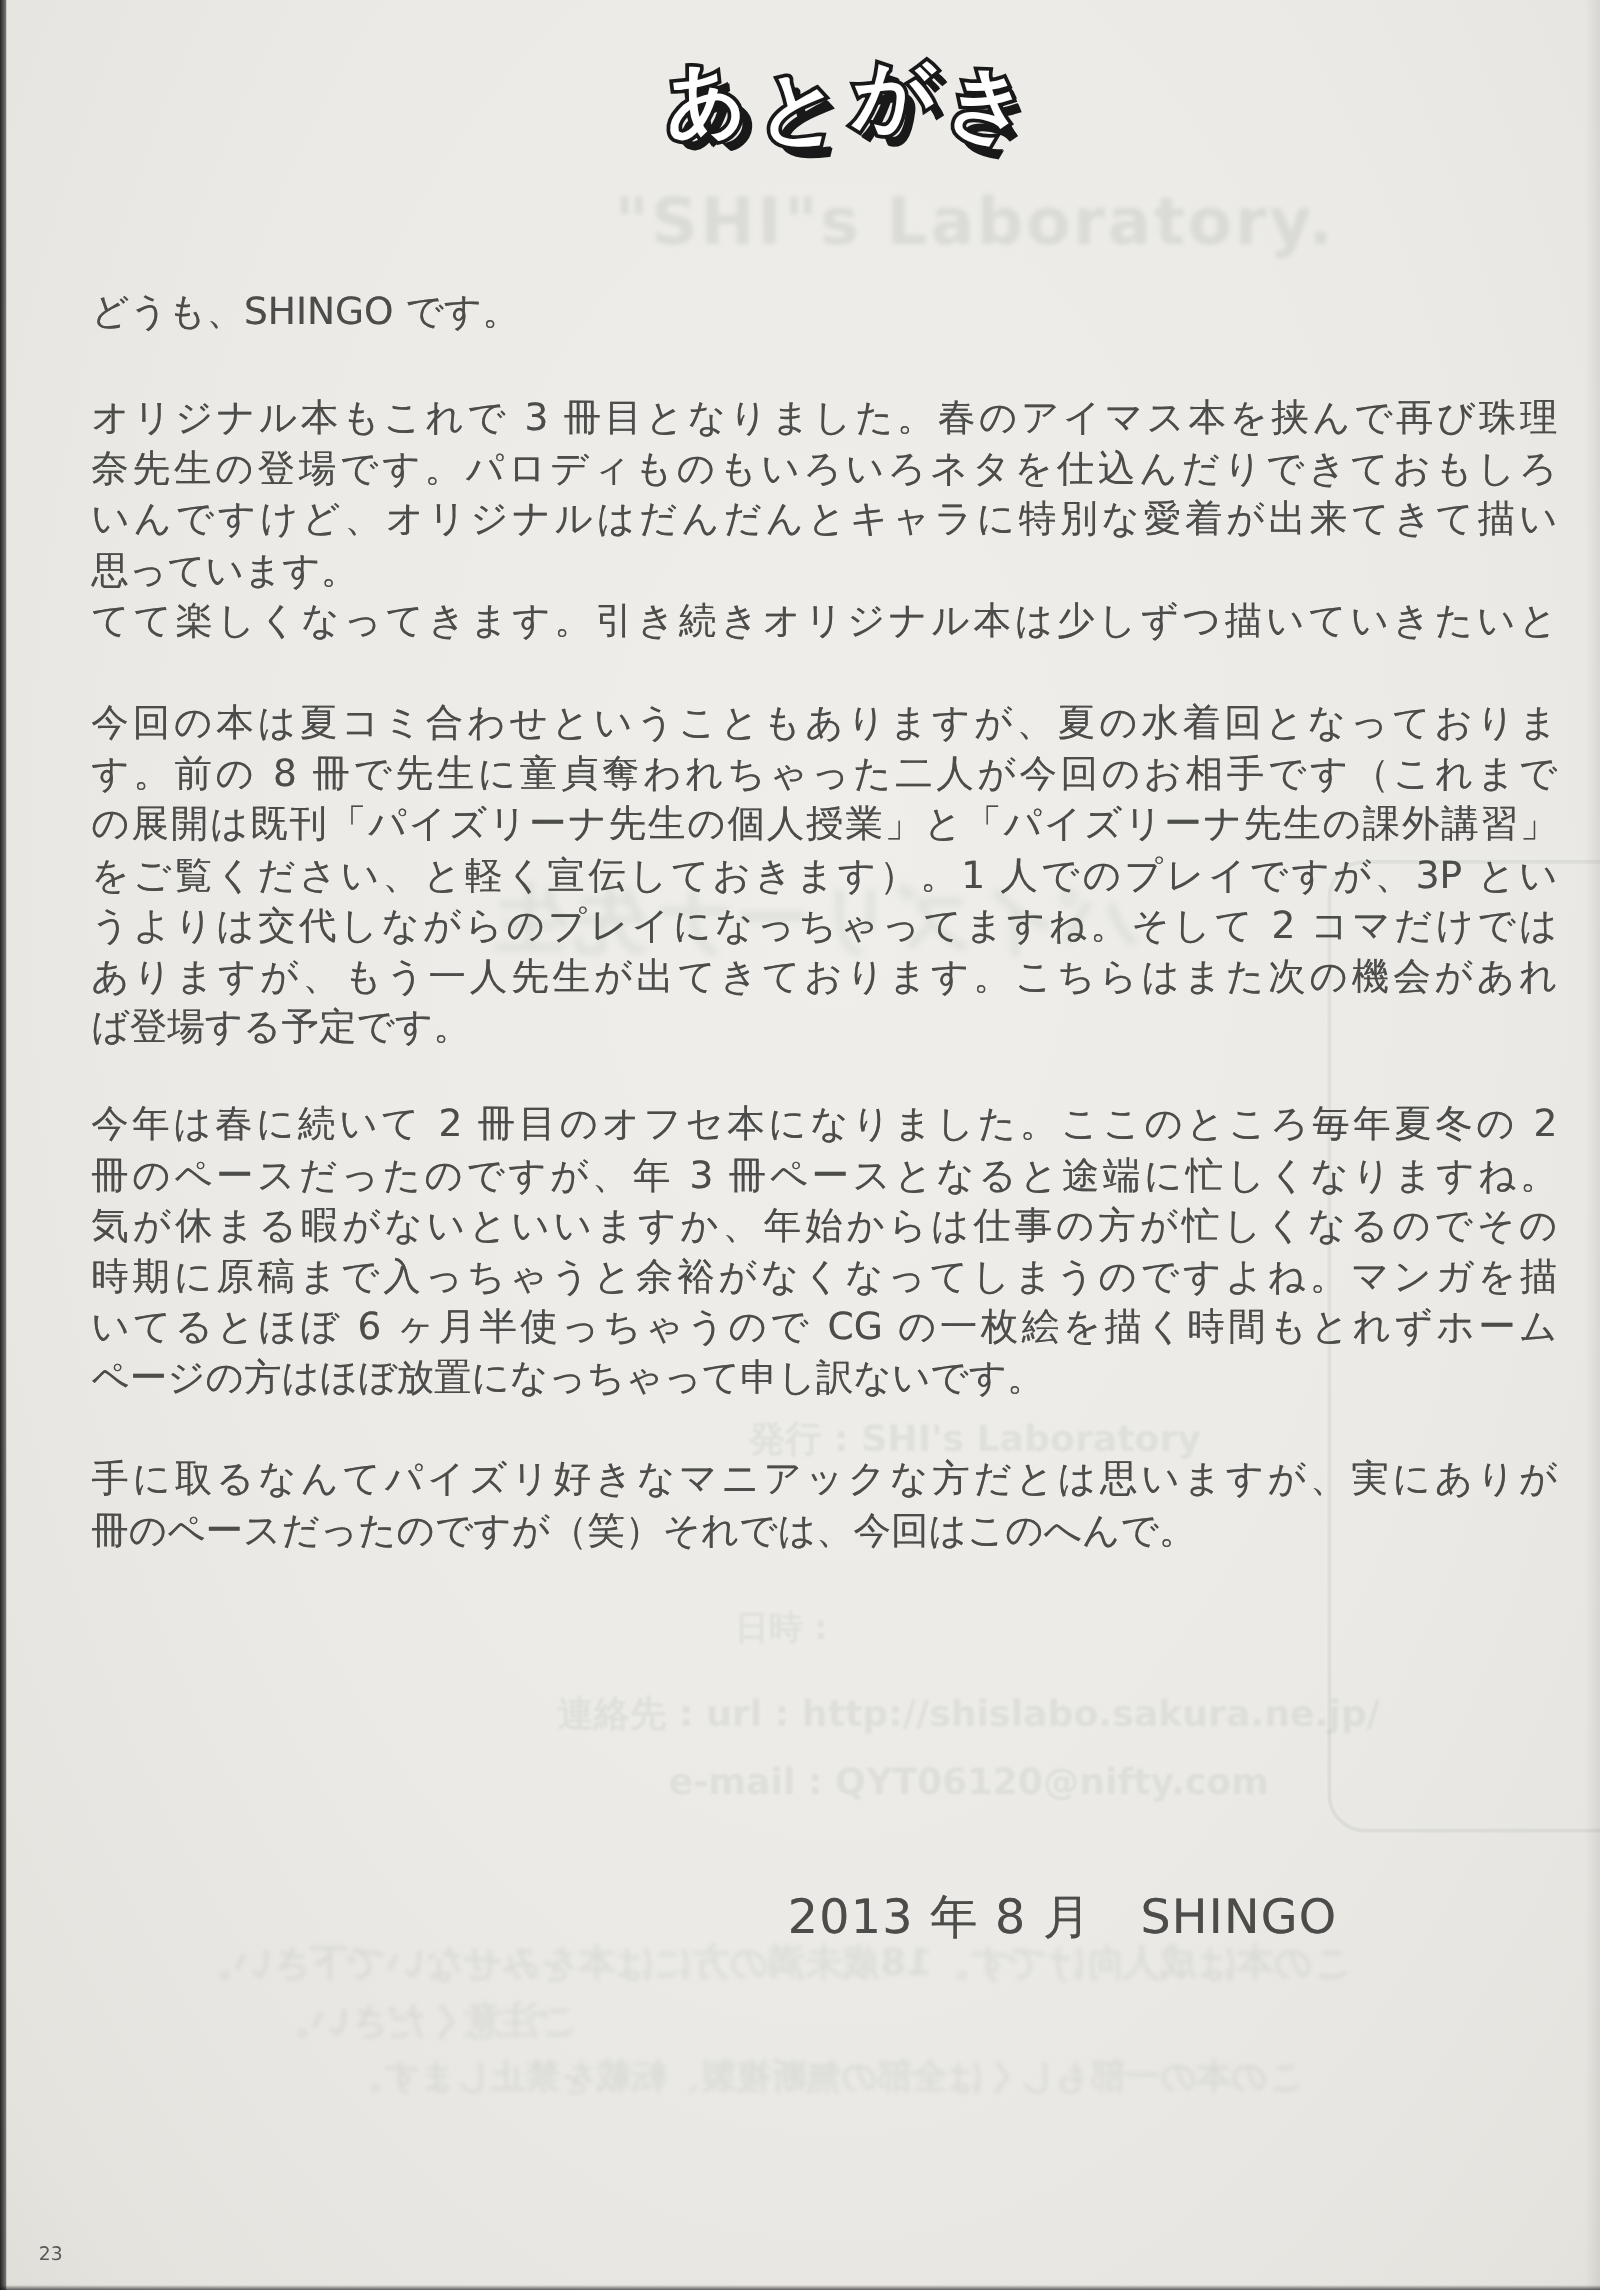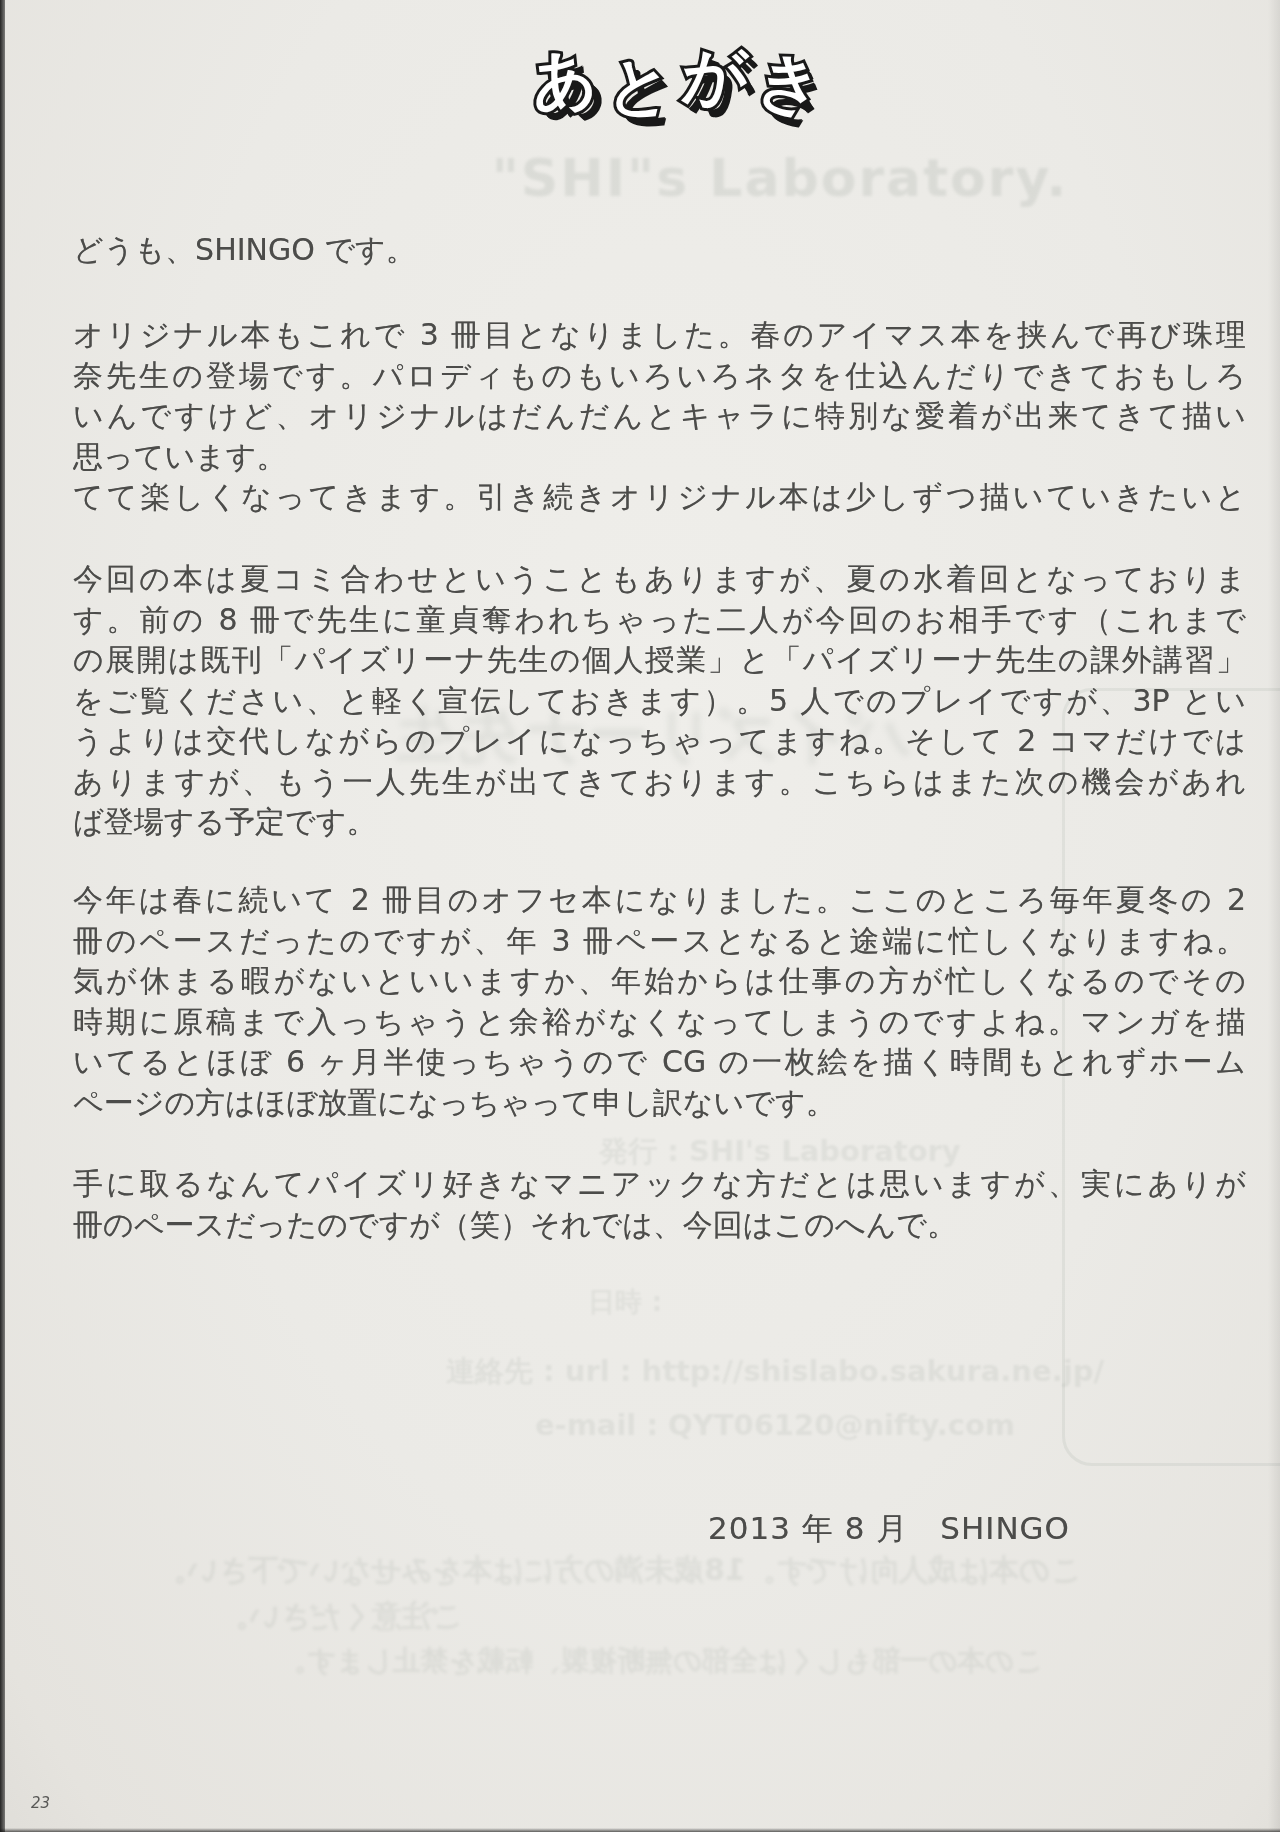--- a/index.html
+++ b/index.html
@@ -35,23 +35,23 @@
   .title span:nth-child(3){transform:rotate(3deg)  translateY(-1px);}
   .title span:nth-child(4){transform:rotate(8deg)  translateY(6px);}
 
   
   .para{position:absolute;left:73px;width:1173px;font-size:30px;line-height:40.5px;
         color:#4c4c4a;text-shadow:0 0 .5px rgba(76,76,74,.55);}
   .para .line{height:40.5px;overflow:hidden;text-align:justify;text-align-last:justify;}
   .para .line.last{text-align-last:left;}
   .p1{top:230px;} .p2{top:315px;} .p3{top:559px;} .p4{top:880px;} .p5{top:1164px;}
 
-  .signature{position:absolute;right:210px;top:1508px;font-size:31px;letter-spacing:1px;
+  .signature{position:absolute;right:210px;top:1508px;font-size:38px;letter-spacing:1px;
              color:#4c4c4a;text-shadow:0 0 .5px rgba(76,76,74,.55);white-space:nowrap;}
-  .pagenum{position:absolute;left:31px;top:1794px;font-size:15px;color:#585856;font-style:italic;}
+  .pagenum{position:absolute;left:31px;top:1794px;font-size:15px;color:#585856;}
 
   
   .ghost{position:absolute;color:#77837a;pointer-events:none;white-space:nowrap;}
   .g-circle{left:470px;top:148px;width:620px;font-size:52px;letter-spacing:2px;
             text-align:center;opacity:.15;filter:blur(1.5px);font-weight:bold;}
   .g-jptitle{left:340px;top:696px;width:620px;font-size:60px;font-weight:bold;text-align:center;
              opacity:.12;filter:blur(3px);transform:scaleX(-1);letter-spacing:4px;}
   .g-box{position:absolute;left:1062px;top:688px;width:400px;height:772px;
          border:3px solid #6e7f72;border-radius:30px;opacity:.10;}
   .g-pub{left:430px;top:1132px;width:700px;font-size:29px;text-align:center;
@@ -93,21 +93,21 @@
       <div class="line">オリジナル本もこれで 3 冊目となりました。春のアイマス本を挟んで再び珠理</div>
       <div class="line">奈先生の登場です。パロディものもいろいろネタを仕込んだりできておもしろ</div>
       <div class="line">いんですけど、オリジナルはだんだんとキャラに特別な愛着が出来てきて描い</div>
       <div class="line last">思っています。</div>
       <div class="line">てて楽しくなってきます。引き続きオリジナル本は少しずつ描いていきたいと</div>
     </div>
   <div class="para p3">
       <div class="line">今回の本は夏コミ合わせということもありますが、夏の水着回となっておりま</div>
       <div class="line">す。前の 8 冊で先生に童貞奪われちゃった二人が今回のお相手です（これまで</div>
       <div class="line">の展開は既刊「パイズリーナ先生の個人授業」と「パイズリーナ先生の課外講習」</div>
-      <div class="line">をご覧ください、と軽く宣伝しておきます）。5 人でのプレイですが、3P とい</div>
+      <div class="line">をご覧ください、と軽く宣伝しておきます）。1 人でのプレイですが、3P とい</div>
       <div class="line">うよりは交代しながらのプレイになっちゃってますね。そして 2 コマだけでは</div>
       <div class="line">ありますが、もう一人先生が出てきております。こちらはまた次の機会があれ</div>
       <div class="line last">ば登場する予定です。</div>
     </div>
   <div class="para p4">
       <div class="line">今年は春に続いて 2 冊目のオフセ本になりました。ここのところ毎年夏冬の 2</div>
       <div class="line">冊のペースだったのですが、年 3 冊ペースとなると途端に忙しくなりますね。</div>
       <div class="line">気が休まる暇がないといいますか、年始からは仕事の方が忙しくなるのでその</div>
       <div class="line">時期に原稿まで入っちゃうと余裕がなくなってしまうのですよね。マンガを描</div>
       <div class="line">いてるとほぼ 6 ヶ月半使っちゃうので CG の一枚絵を描く時間もとれずホーム</div>

